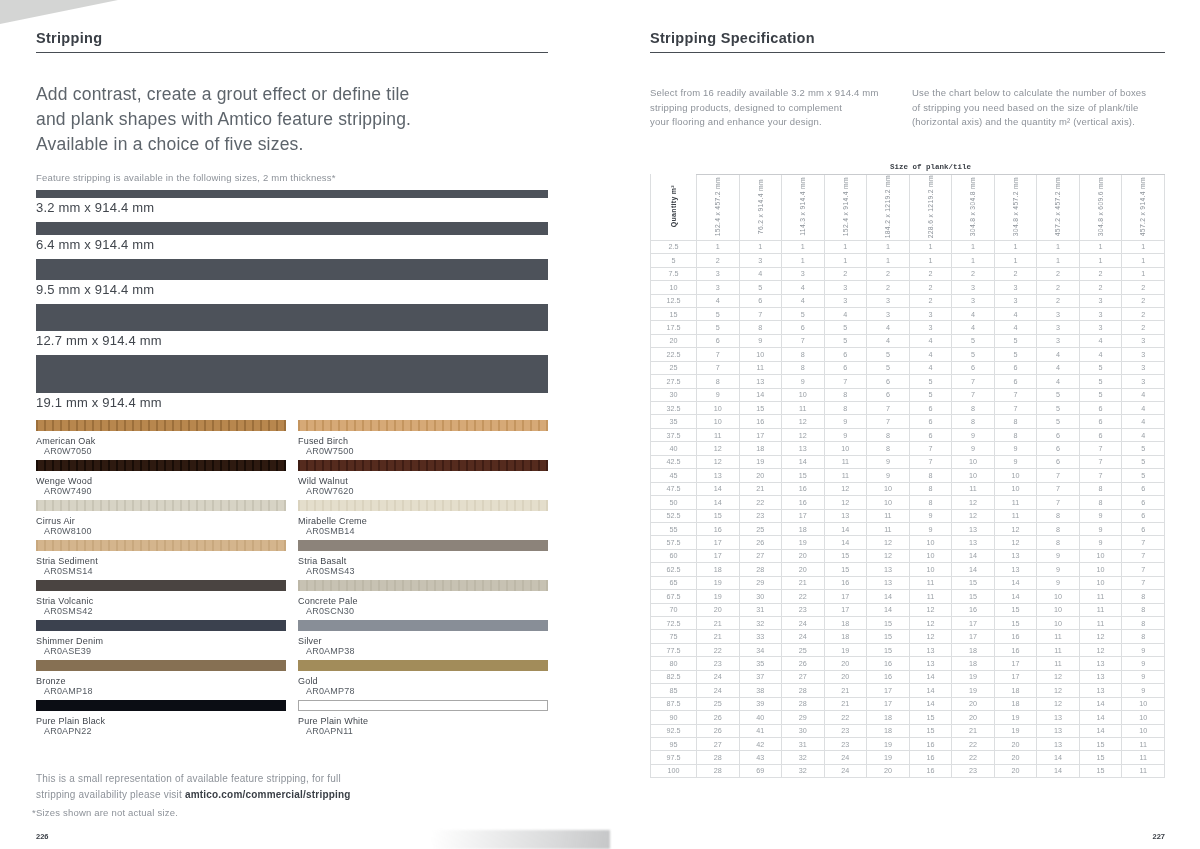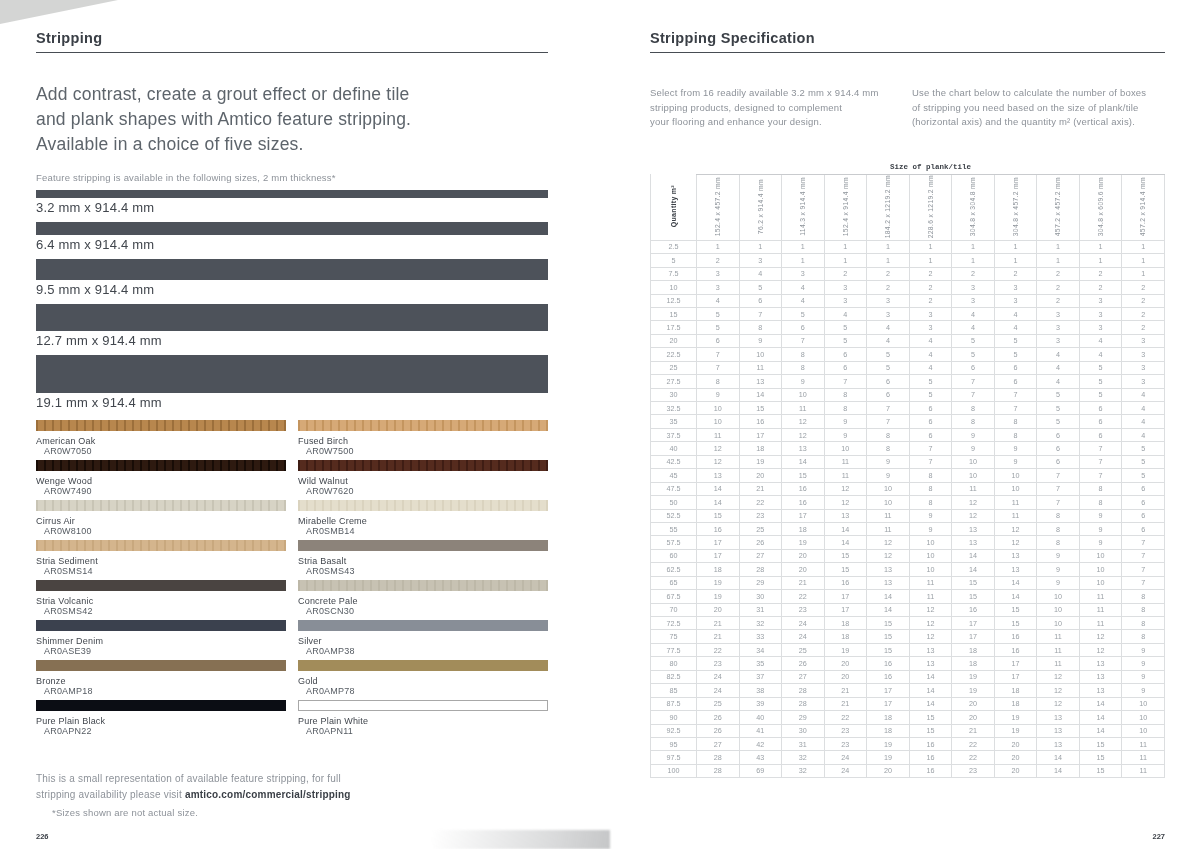--- a/index.html
+++ b/index.html
@@ -27,21 +27,21 @@
 
   .swatch-col { position:absolute; top:420px; width:250px; }
   .col-a { left:36px; } .col-b { left:298px; }
   .swatch-item { margin-bottom:4px; height:36px; }
   .swatch-bar { width:100%; height:11px; }
   .swatch-name { margin-top:5px; font-size:9px; color:#41464d; height:10px; line-height:10px; letter-spacing:.2px; }
   .swatch-code { font-size:9px; color:#555b62; height:10px; line-height:10px; letter-spacing:.2px;margin-left:8px; }
 
   .footer-note { position:absolute; left:36px; top:771px; font-size:10px; color:#8d9299; line-height:1.55; letter-spacing:.2px; }
   .footer-note strong { color:#3a3f46; font-weight:700; }
-  .footnote { position:absolute; left:52px; top:807px; font-size:9.5px; color:#8d9299; letter-spacing:.2px; }
+  .footnote { position:absolute; left:32px; top:807px; font-size:9.5px; color:#8d9299; letter-spacing:.2px; }
   .pagenum { position:absolute; top:823px; font-size:7.5px; font-weight:700; color:#3a3f46;margin-top:9px; }
   .pn-left { left:36px; } .pn-right { left:1135px; width:30px; text-align:right; }
 
   .col-text { position:absolute; top:86px; font-size:9.5px; color:#8d9299; line-height:1.55;
     white-space:pre-line; letter-spacing:.2px; }
   .c1 { left:650px; width:250px; } .c2 { left:912px; width:260px; }
 
   .table-wrap { position:absolute; left:650px; top:160px; width:515px; }
   table.spec { border-collapse:collapse; table-layout:fixed; width:515px; }
   table.spec th, table.spec td { border:1px solid #dcdee0; padding:0; text-align:center;

